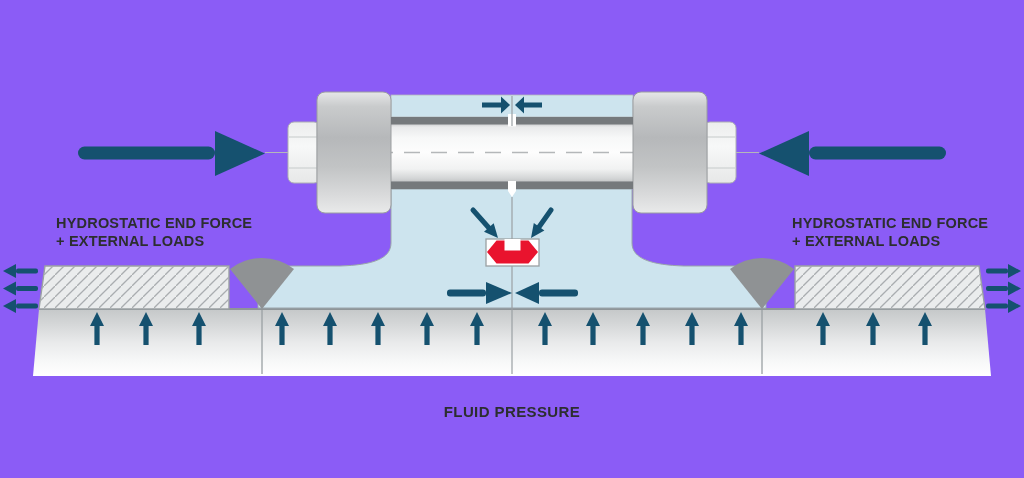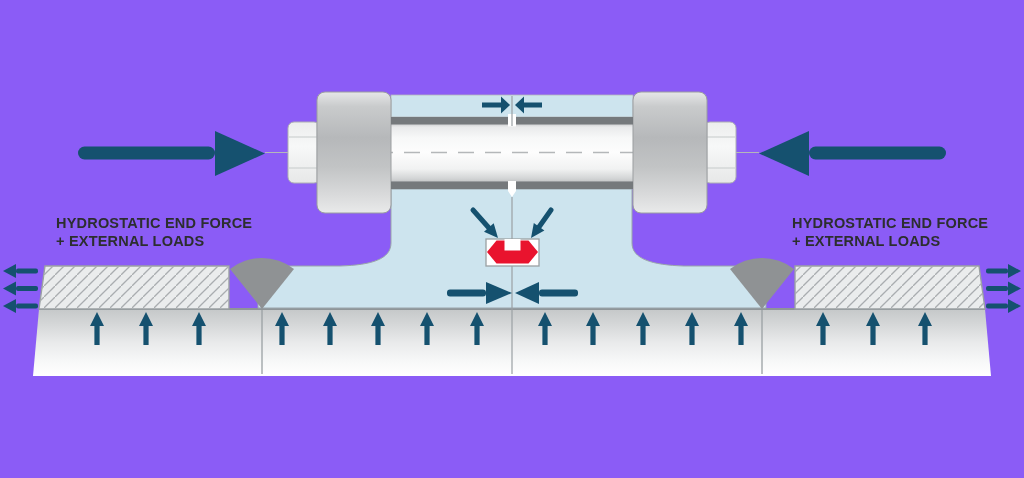--- a/index.html
+++ b/index.html
@@ -198,14 +198,15 @@
 </svg>
 
   <div class="force-label" id="left-force-label">
     <div>HYDROSTATIC END FORCE</div>
     <div>+ EXTERNAL LOADS</div>
   </div>
   <div class="force-label" id="right-force-label">
     <div>HYDROSTATIC END FORCE</div>
     <div>+ EXTERNAL LOADS</div>
   </div>
+  <div id="fluid-pressure-label">FLUID PRESSURE</div>
 
 </div>
 
 </body></html>

